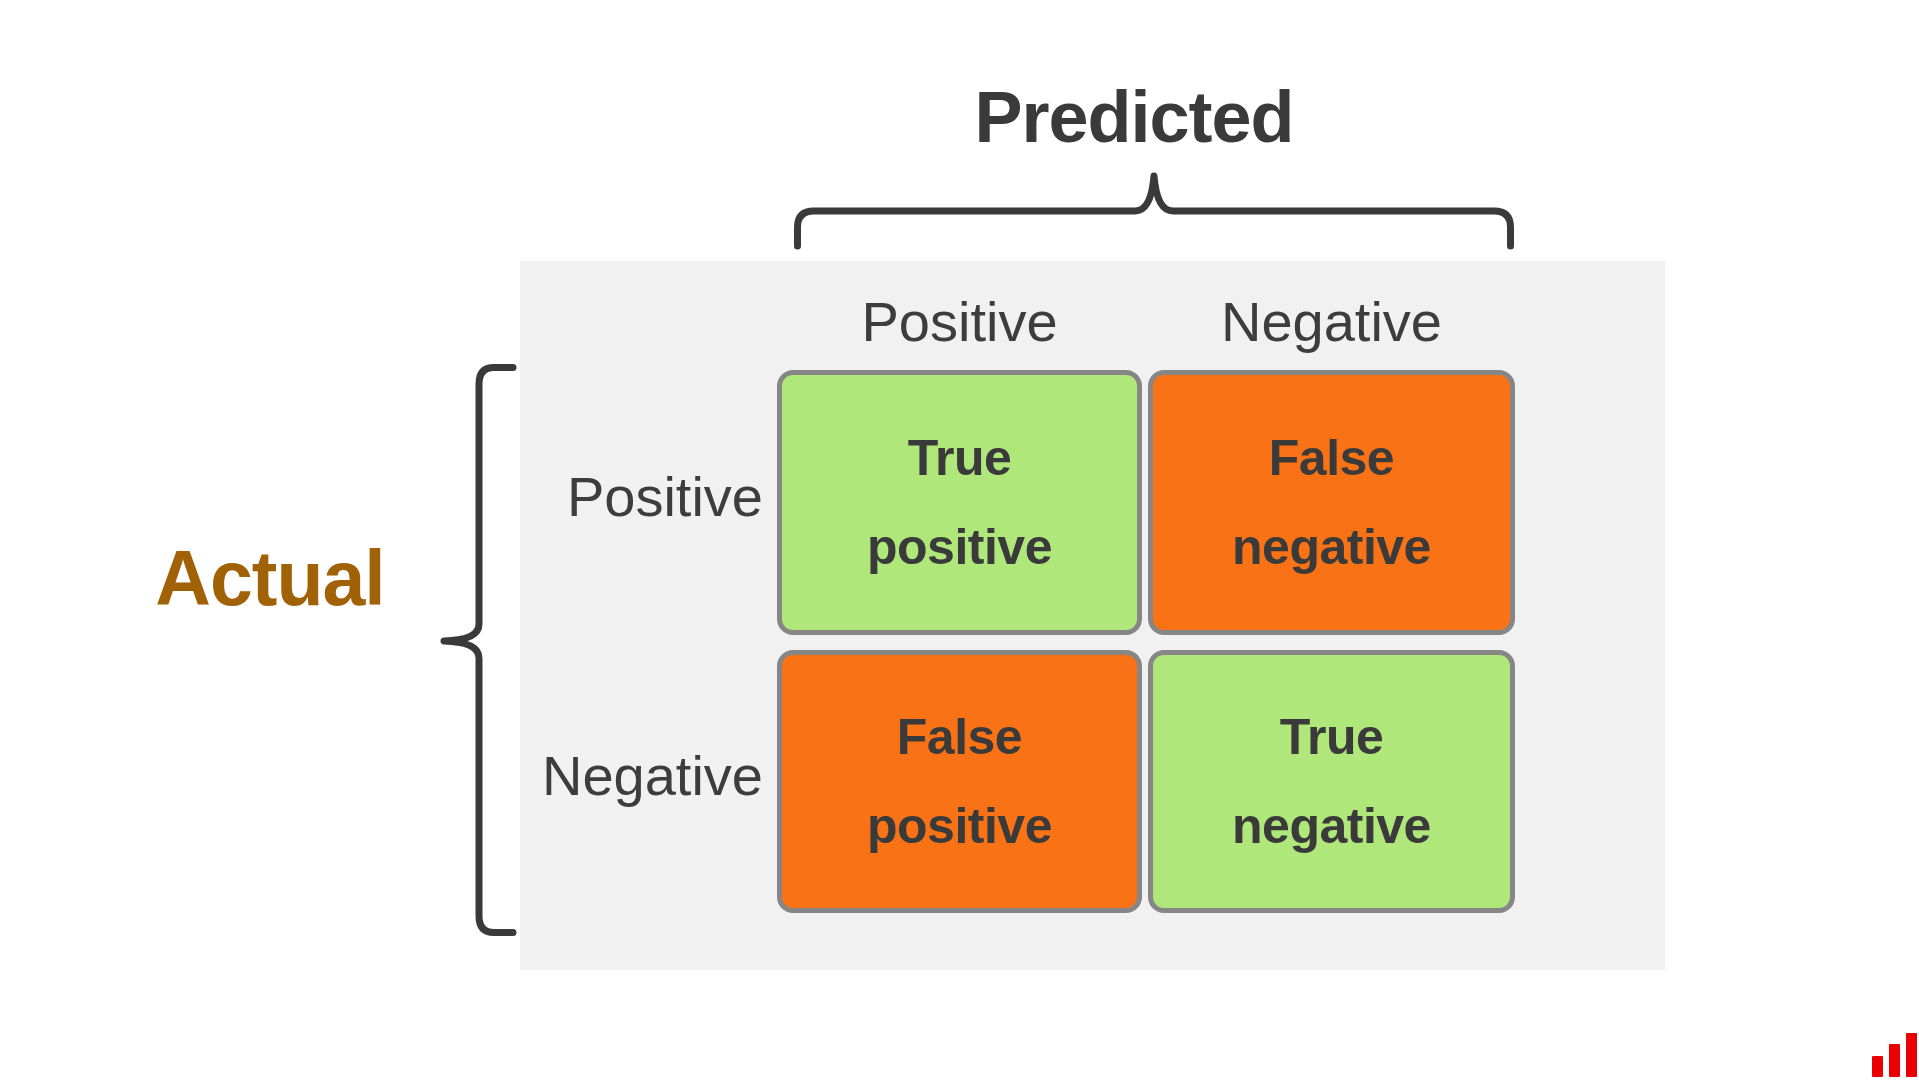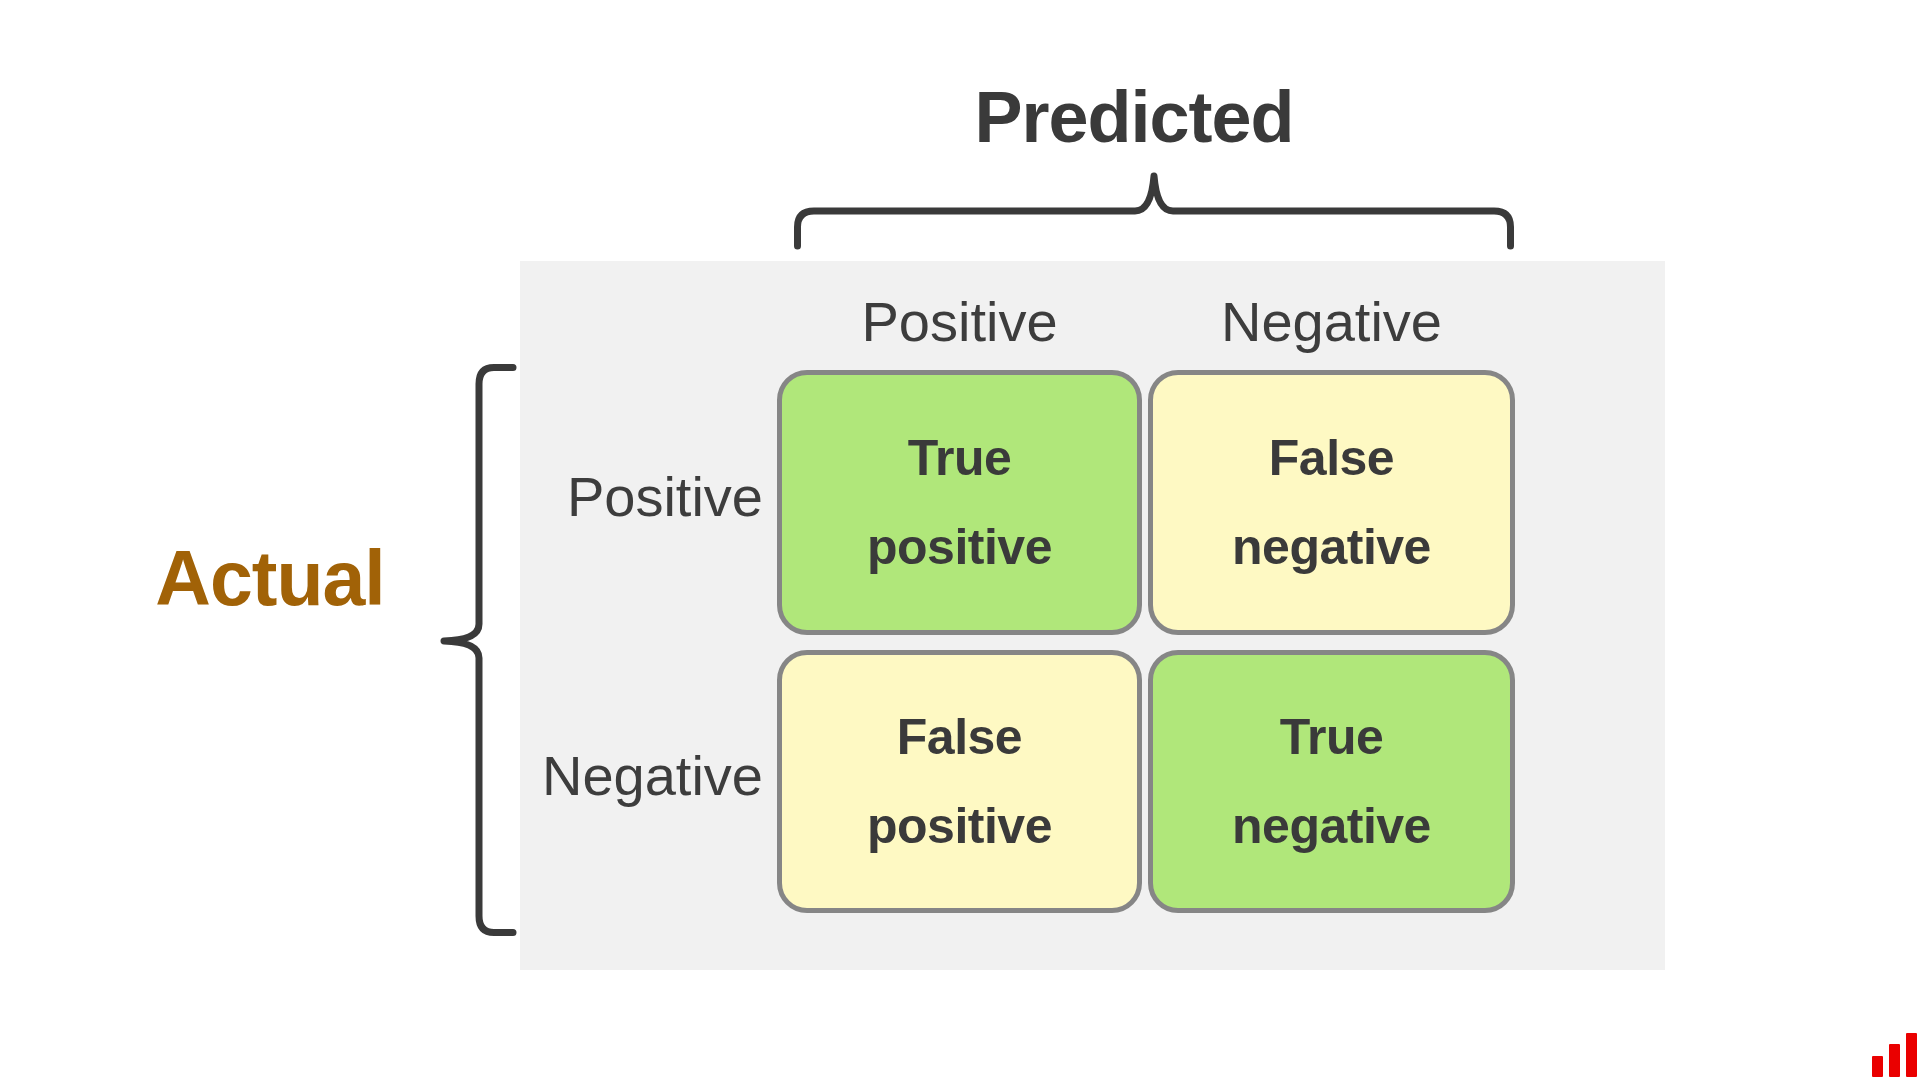--- a/index.html
+++ b/index.html
@@ -39,33 +39,33 @@
   .row-label{
     left:520px;width:243px;
     display:flex;align-items:center;justify-content:flex-end;
     font-size:56px;color:#3d3d3d;
   }
   .row-label.r1{top:370px;height:253px;}
   .row-label.r2{top:650px;height:251px;}
 
   .cell{
     box-sizing:border-box;
-    border:5px solid #868686;border-radius:30px;
+    border:5px solid #868686;border-radius:16px;
     display:flex;flex-direction:column;align-items:center;justify-content:center;
     text-align:center;
     font-size:50px;font-weight:bold;color:#3a3a3a;line-height:62px;
     letter-spacing:-0.5px;
     gap:27px;
   }
   .cell.r1{top:370px;height:265px;}
   .cell.r2{top:650px;height:263px;}
   .cell.c1{left:777px;width:365px;}
   .cell.c2{left:1148px;width:367px;}
   .cell.good{background:#b0e77a;}
-  .cell.bad{background:#fef9c3;align-items:center;}
+  .cell.bad{background:#f97316;align-items:center;}
 
   .brace{stroke:#3a3a3a;stroke-width:7;fill:none;stroke-linecap:round;stroke-linejoin:round;}
 
   .logo{left:1872px;top:1033px;width:45px;height:44px;
     display:flex;align-items:flex-end;justify-content:space-between;}
   .logo .bar{width:11px;background:#ea0000;border-radius:1px;}
   .logo .b1{height:21px;}
   .logo .b2{height:33px;}
   .logo .b3{height:44px;}
 </style>

